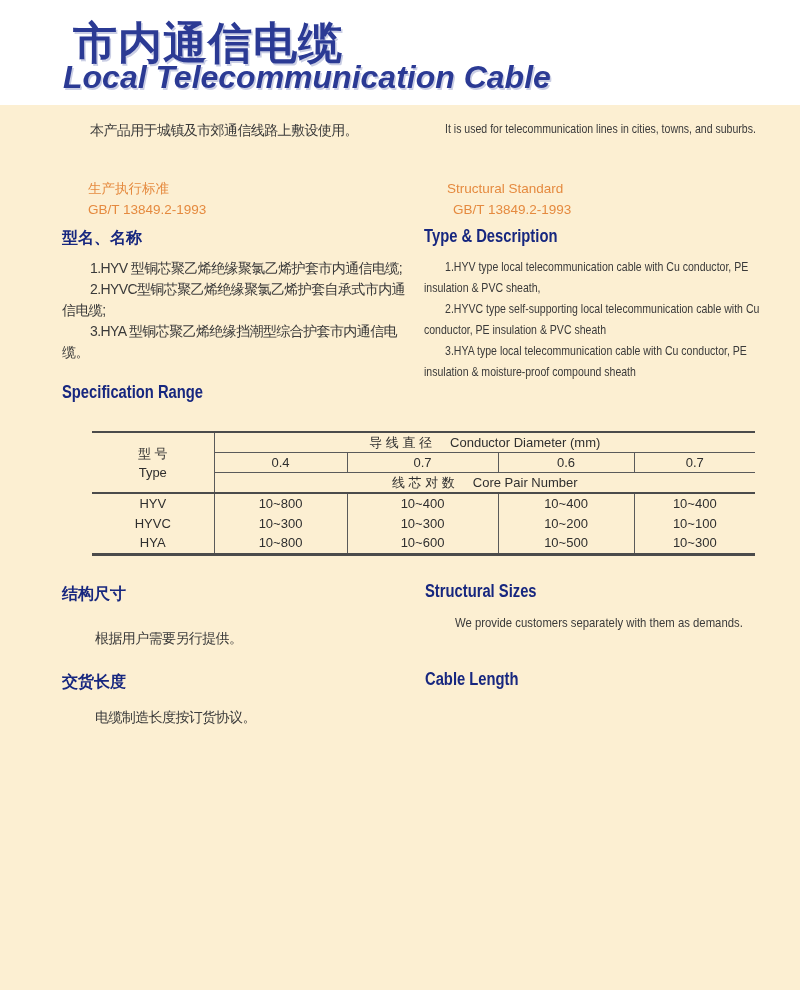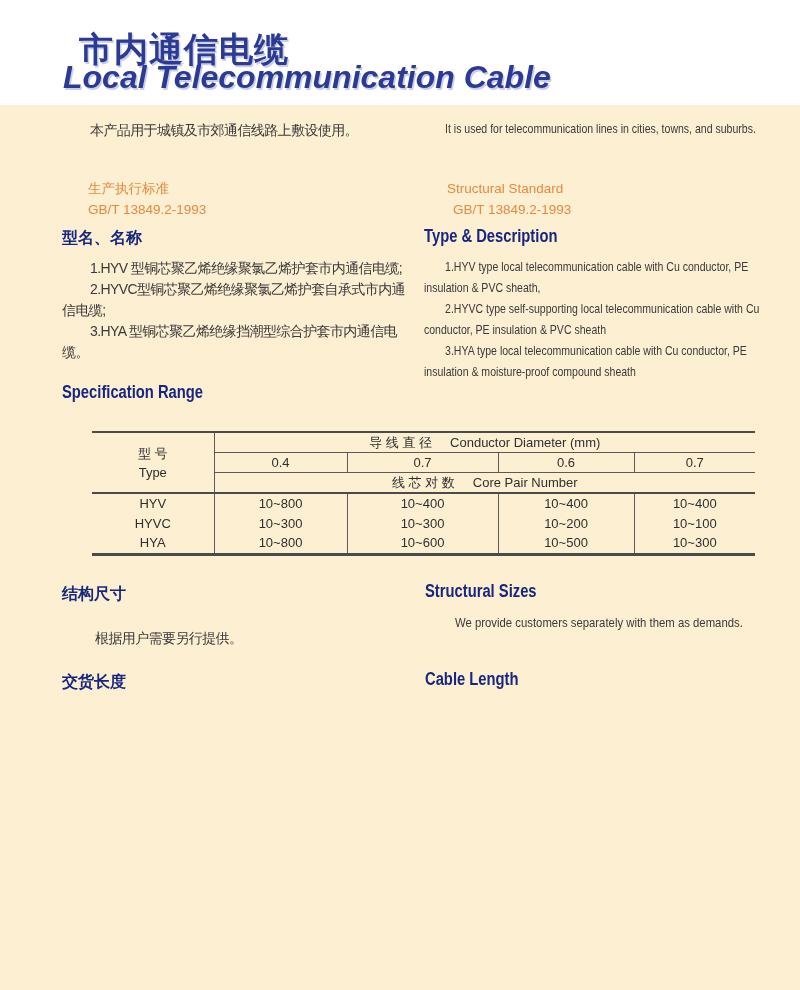--- a/index.html
+++ b/index.html
@@ -5,22 +5,22 @@
   html,body{margin:0;padding:0;background:#e8e8e8;}
   .page{
     position:relative;width:800px;height:990px;margin:0 auto;
     background:#fcefd2;overflow:hidden;
     font-family:"Liberation Sans","DejaVu Sans",sans-serif;
     color:#3a3a3a;
   }
   
   .masthead{position:absolute;left:0;top:0;width:800px;height:105px;background:#ffffff;}
   .title-zh{
-    position:absolute;left:63px;top:13px;margin:16px;
-    font-size:34px;font-weight:bold;letter-spacing:1px;line-height:40px;
+    position:absolute;left:63px;top:13px;margin:10px;
+    font-size:44px;font-weight:bold;letter-spacing:1px;line-height:40px;
     color:#2b3a94;text-shadow:1.5px 1.5px 0 rgba(43,58,148,0.25);
   }
   .title-en{
     position:absolute;left:63px;top:60px;margin:0;
     font-size:32px;font-weight:bold;font-style:italic;letter-spacing:0px;line-height:34px;
     color:#2b3a94;text-shadow:1.5px 1.5px 0 rgba(43,58,148,0.25);
   }
   
   .abs{position:absolute;margin:0;}
   .zh-body{font-size:14px;line-height:21px;letter-spacing:-0.6px;color:#3a3a3a;}
@@ -144,15 +144,16 @@
       </tr>
     </tbody>
   </table>
 
   <h3 class="abs heading-zh" style="left:62px;top:584px;">结构尺寸</h3>
   <p class="abs zh-body" style="left:95px;top:628px;">根据用户需要另行提供。</p>
   <h3 class="abs heading-en" style="left:425px;top:581px;">Structural Sizes</h3>
   <p class="abs en-body" style="left:455px;top:612px;"><span class="squish85">We provide customers separately with them as demands.</span></p>
 
   <h3 class="abs heading-zh" style="left:62px;top:672px;">交货长度</h3>
+  <p class="abs zh-body" style="left:95px;top:707px;">电缆制造长度按订货协议。</p>
   <h3 class="abs heading-en" style="left:425px;top:669px;">Cable Length</h3>
 
 </div>
 
 </body></html>

